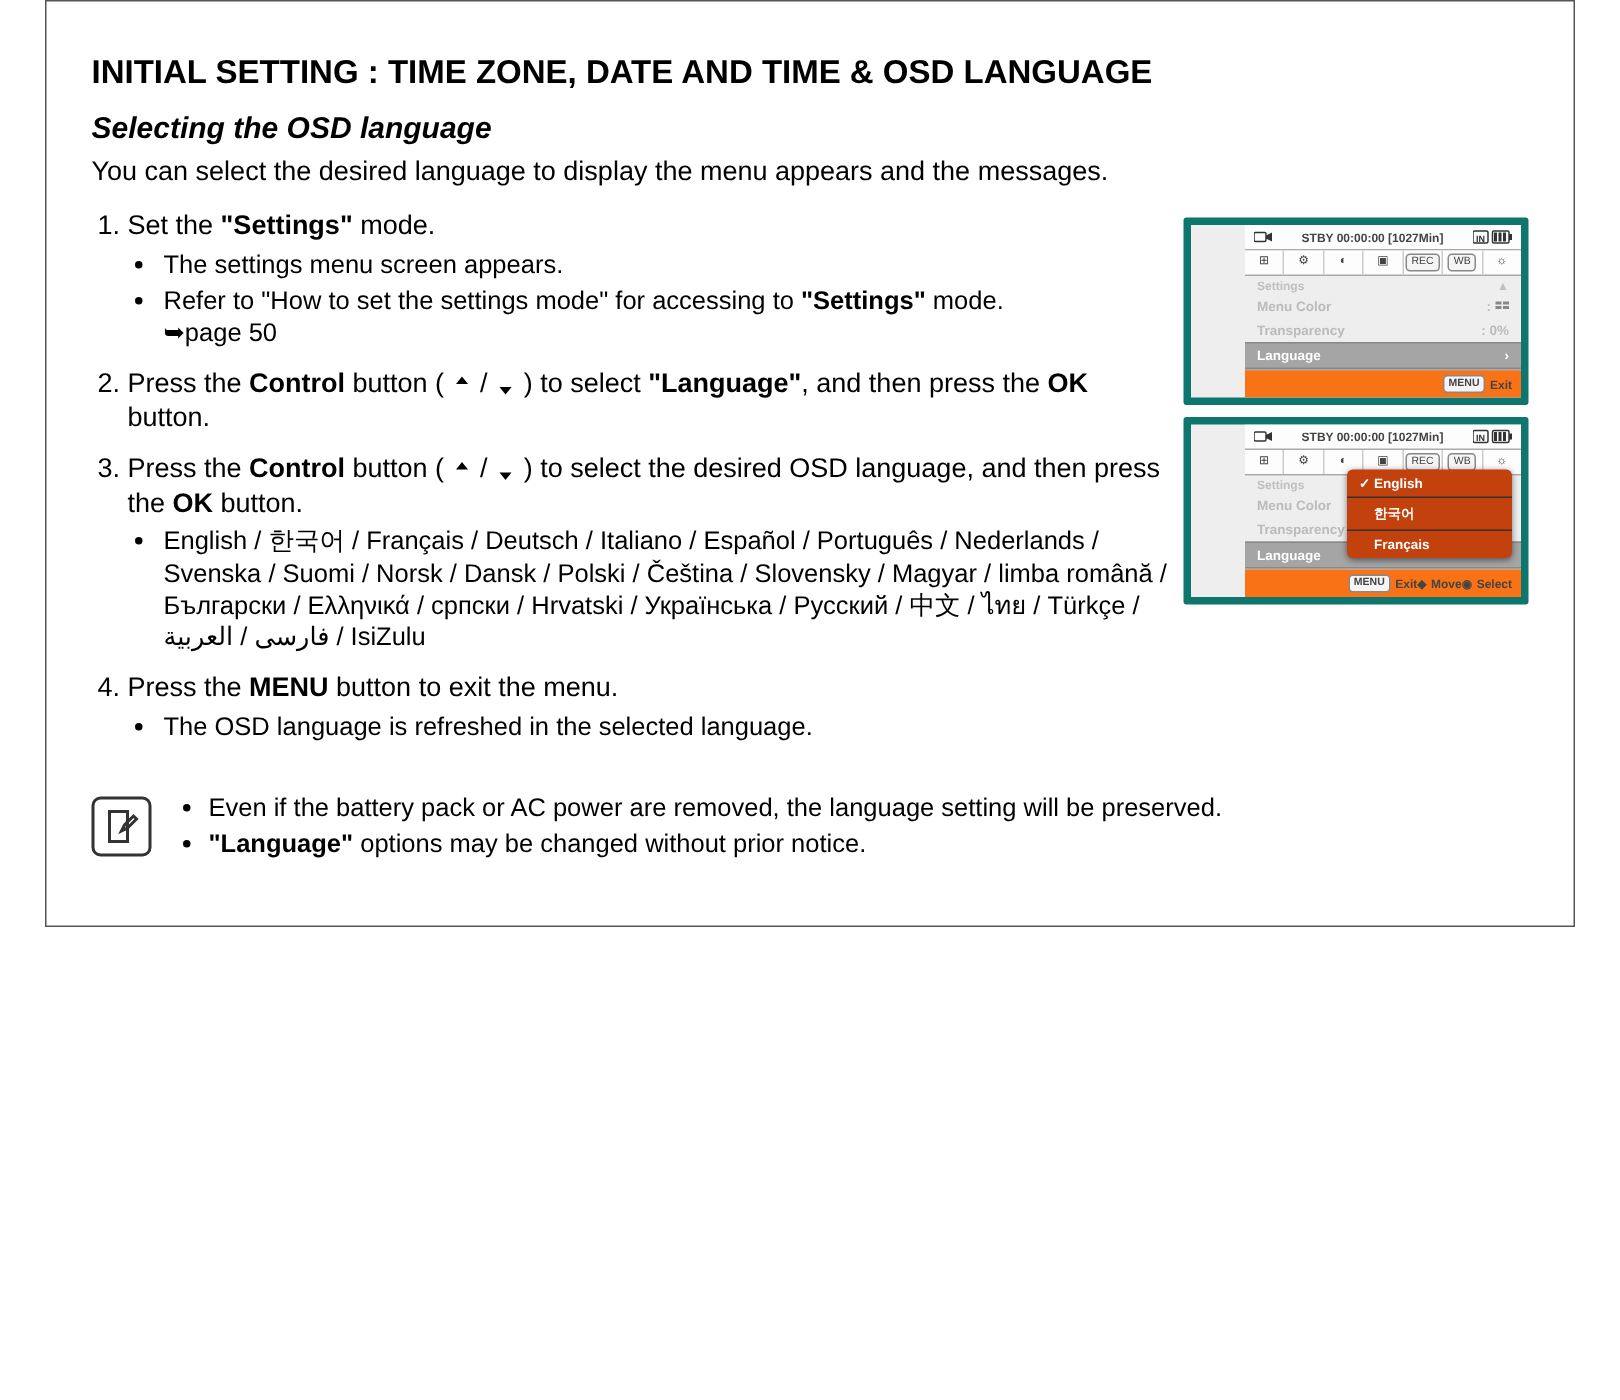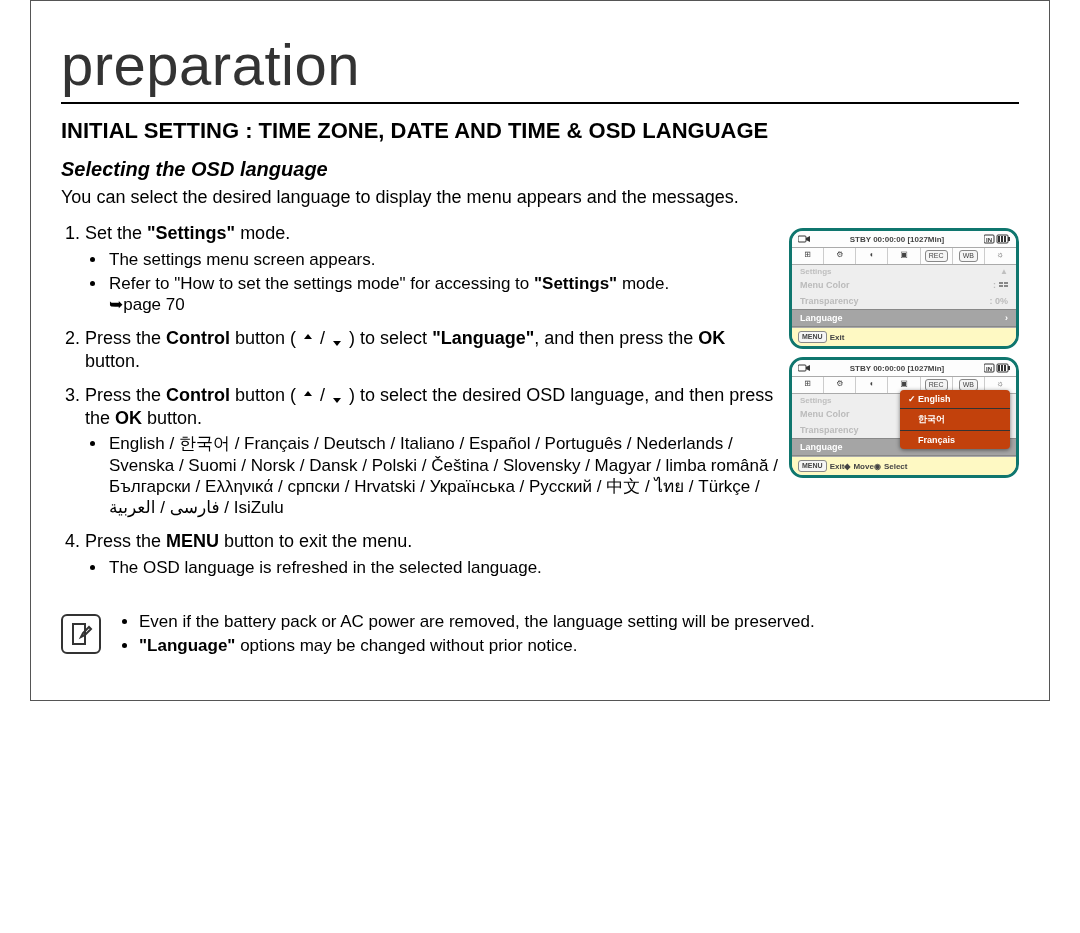--- a/index.html
+++ b/index.html
@@ -69,26 +69,27 @@
   }
   ul.bullets {
     list-style: disc;
     margin: 4px 0 0 0;
     padding-left: 22px;
     font-size: 17px;
   }
   ul.bullets li { margin-bottom: 3px; padding-left: 2px; }
   .bold { font-weight: bold; }
   .osd {
-    border: 3px solid #0f766e;
-    border-radius: 14px;
+    border: 5px solid #0f766e;
+    border-radius: 2px;
     background: #eee;
     font-size: 9px;
     color: #444;
     overflow: hidden;
+    padding-left: 36px;
   }
   .osd-top {
     display: flex;
     justify-content: space-between;
     align-items: center;
     background: #fdfdfd;
     padding: 3px 6px;
     border-bottom: 1px solid #aaa;
     font-weight: bold;
     font-size: 8px;
@@ -120,23 +121,23 @@
   }
   .osd-row.settings-row { padding-top: 2px; padding-bottom: 1px; color: #bfbfbf; font-size: 8px; }
   .osd-row.highlight {
     background: #a5a5a5;
     color: #fff;
     border-top: 1px solid #888;
     border-bottom: 1px solid #888;
   }
   .osd-bottom {
     display: flex;
-    justify-content: flex-start;
+    justify-content: flex-end;
     align-items: center;
-    background: #fef9c3;
+    background: #f97316;
     padding: 3px 6px;
     border-top: 1px solid #aaa;
     font-size: 8px;
     font-weight: bold;
   }
   .osd-bottom span { display: inline-flex; align-items: center; gap: 3px; }
   .osd-chip {
     display: inline-block;
     border: 1px solid #888;
     border-radius: 3px;
@@ -210,39 +211,38 @@
                 linear-gradient(#888,#888) 5px 0/4px 2px no-repeat,
                 linear-gradient(#888,#888) 0 3px/4px 2px no-repeat,
                 linear-gradient(#888,#888) 5px 3px/4px 2px no-repeat;
   }
 </style>
 </head>
 <body>
 
 <div class="page">
 
-  <div class="chapter-title">preparation</div>
 
   <div class="section-title">INITIAL SETTING : TIME ZONE, DATE AND TIME &amp; OSD LANGUAGE</div>
 
   <div class="subsection-title">Selecting the OSD language</div>
 
   <div class="intro">You can select the desired language to display the menu appears and the messages.</div>
 
   <div class="content-row">
     <div class="text-col">
       <ol class="steps">
 
         <li>
           <span>Set the </span><span class="bold">"Settings"</span><span> mode.</span>
           <ul class="bullets">
             <li>The settings menu screen appears.</li>
             <li>
               <span>Refer to "How to set the settings mode" for accessing to </span><span class="bold">"Settings"</span><span> mode.</span><br>
-              <span>➥page 70</span>
+              <span>➥page 50</span>
             </li>
           </ul>
         </li>
 
         <li>
           <span>Press the </span><span class="bold">Control</span><span> button ( </span><span class="ctrl-arrows"><svg width="14" height="14" viewBox="0 0 14 14">
                 <path d="M7 1 L11 6 L3 6 Z" fill="#000"></path>
               </svg> / <svg width="14" height="14" viewBox="0 0 14 14">
                 <path d="M7 13 L3 8 L11 8 Z" fill="#000"></path>
               </svg></span><span> ) to select </span><span class="bold">"Language"</span><span>, and then press the </span><span class="bold">OK</span><span> button.</span>

